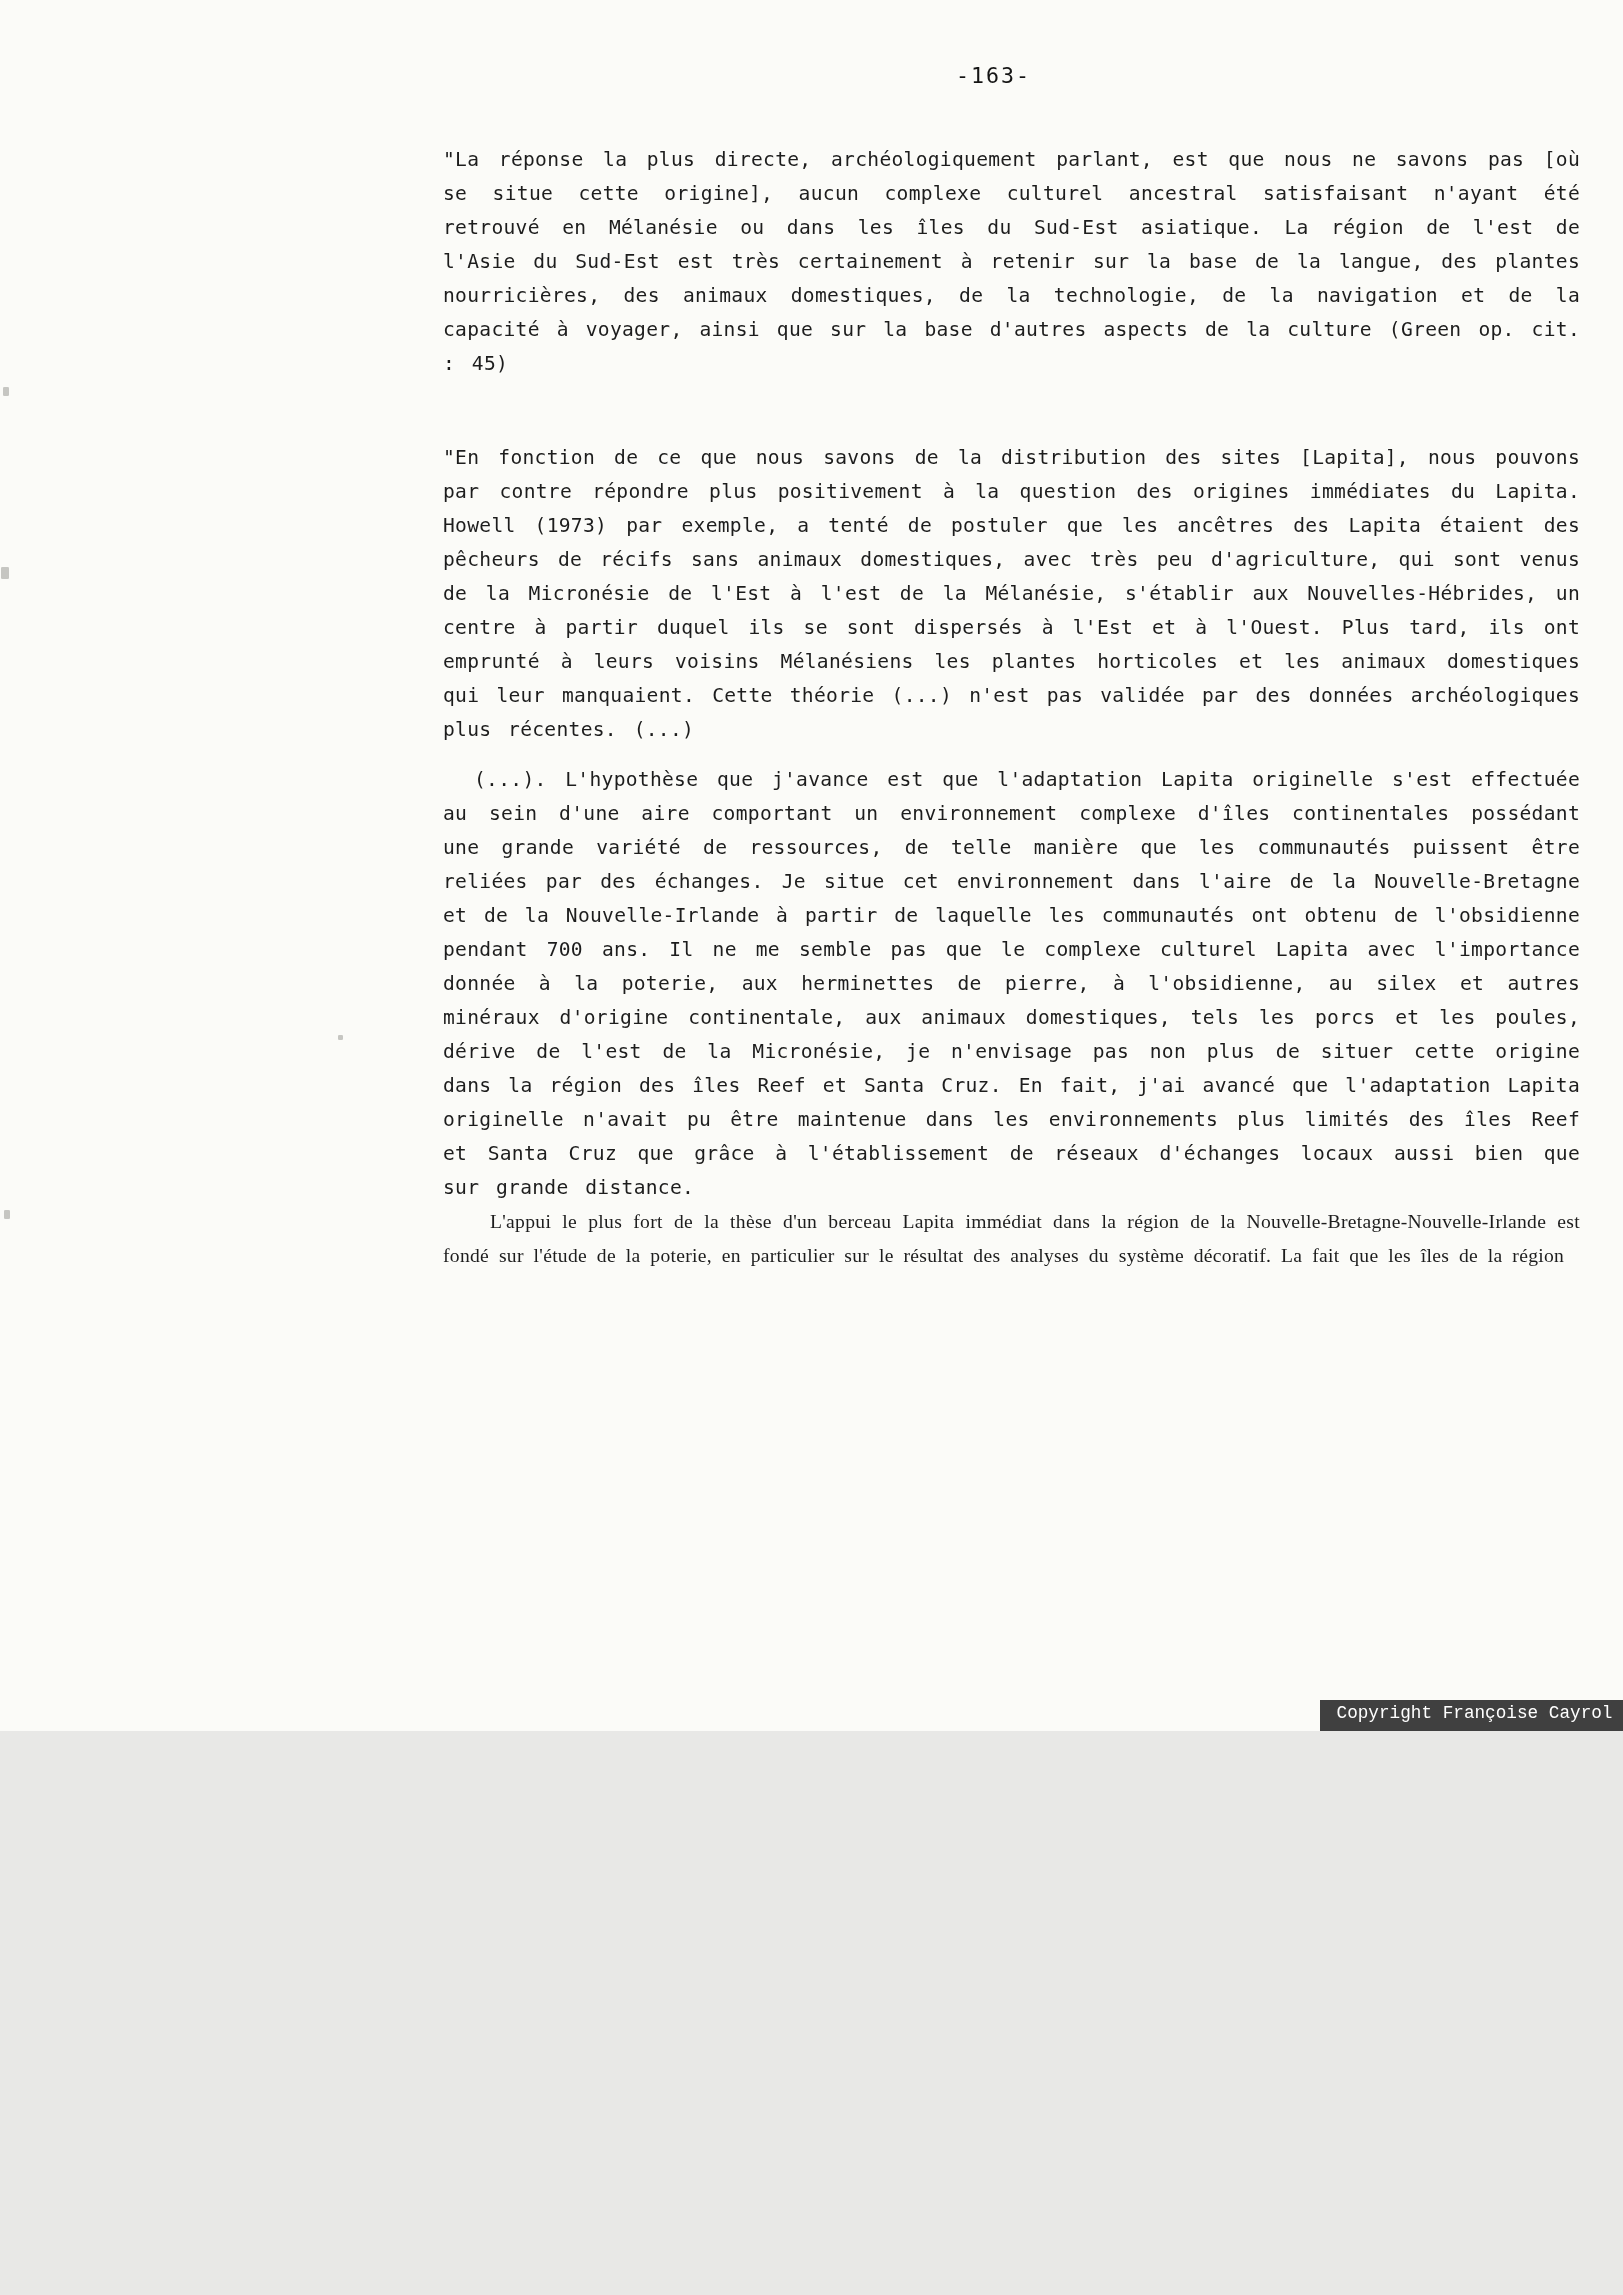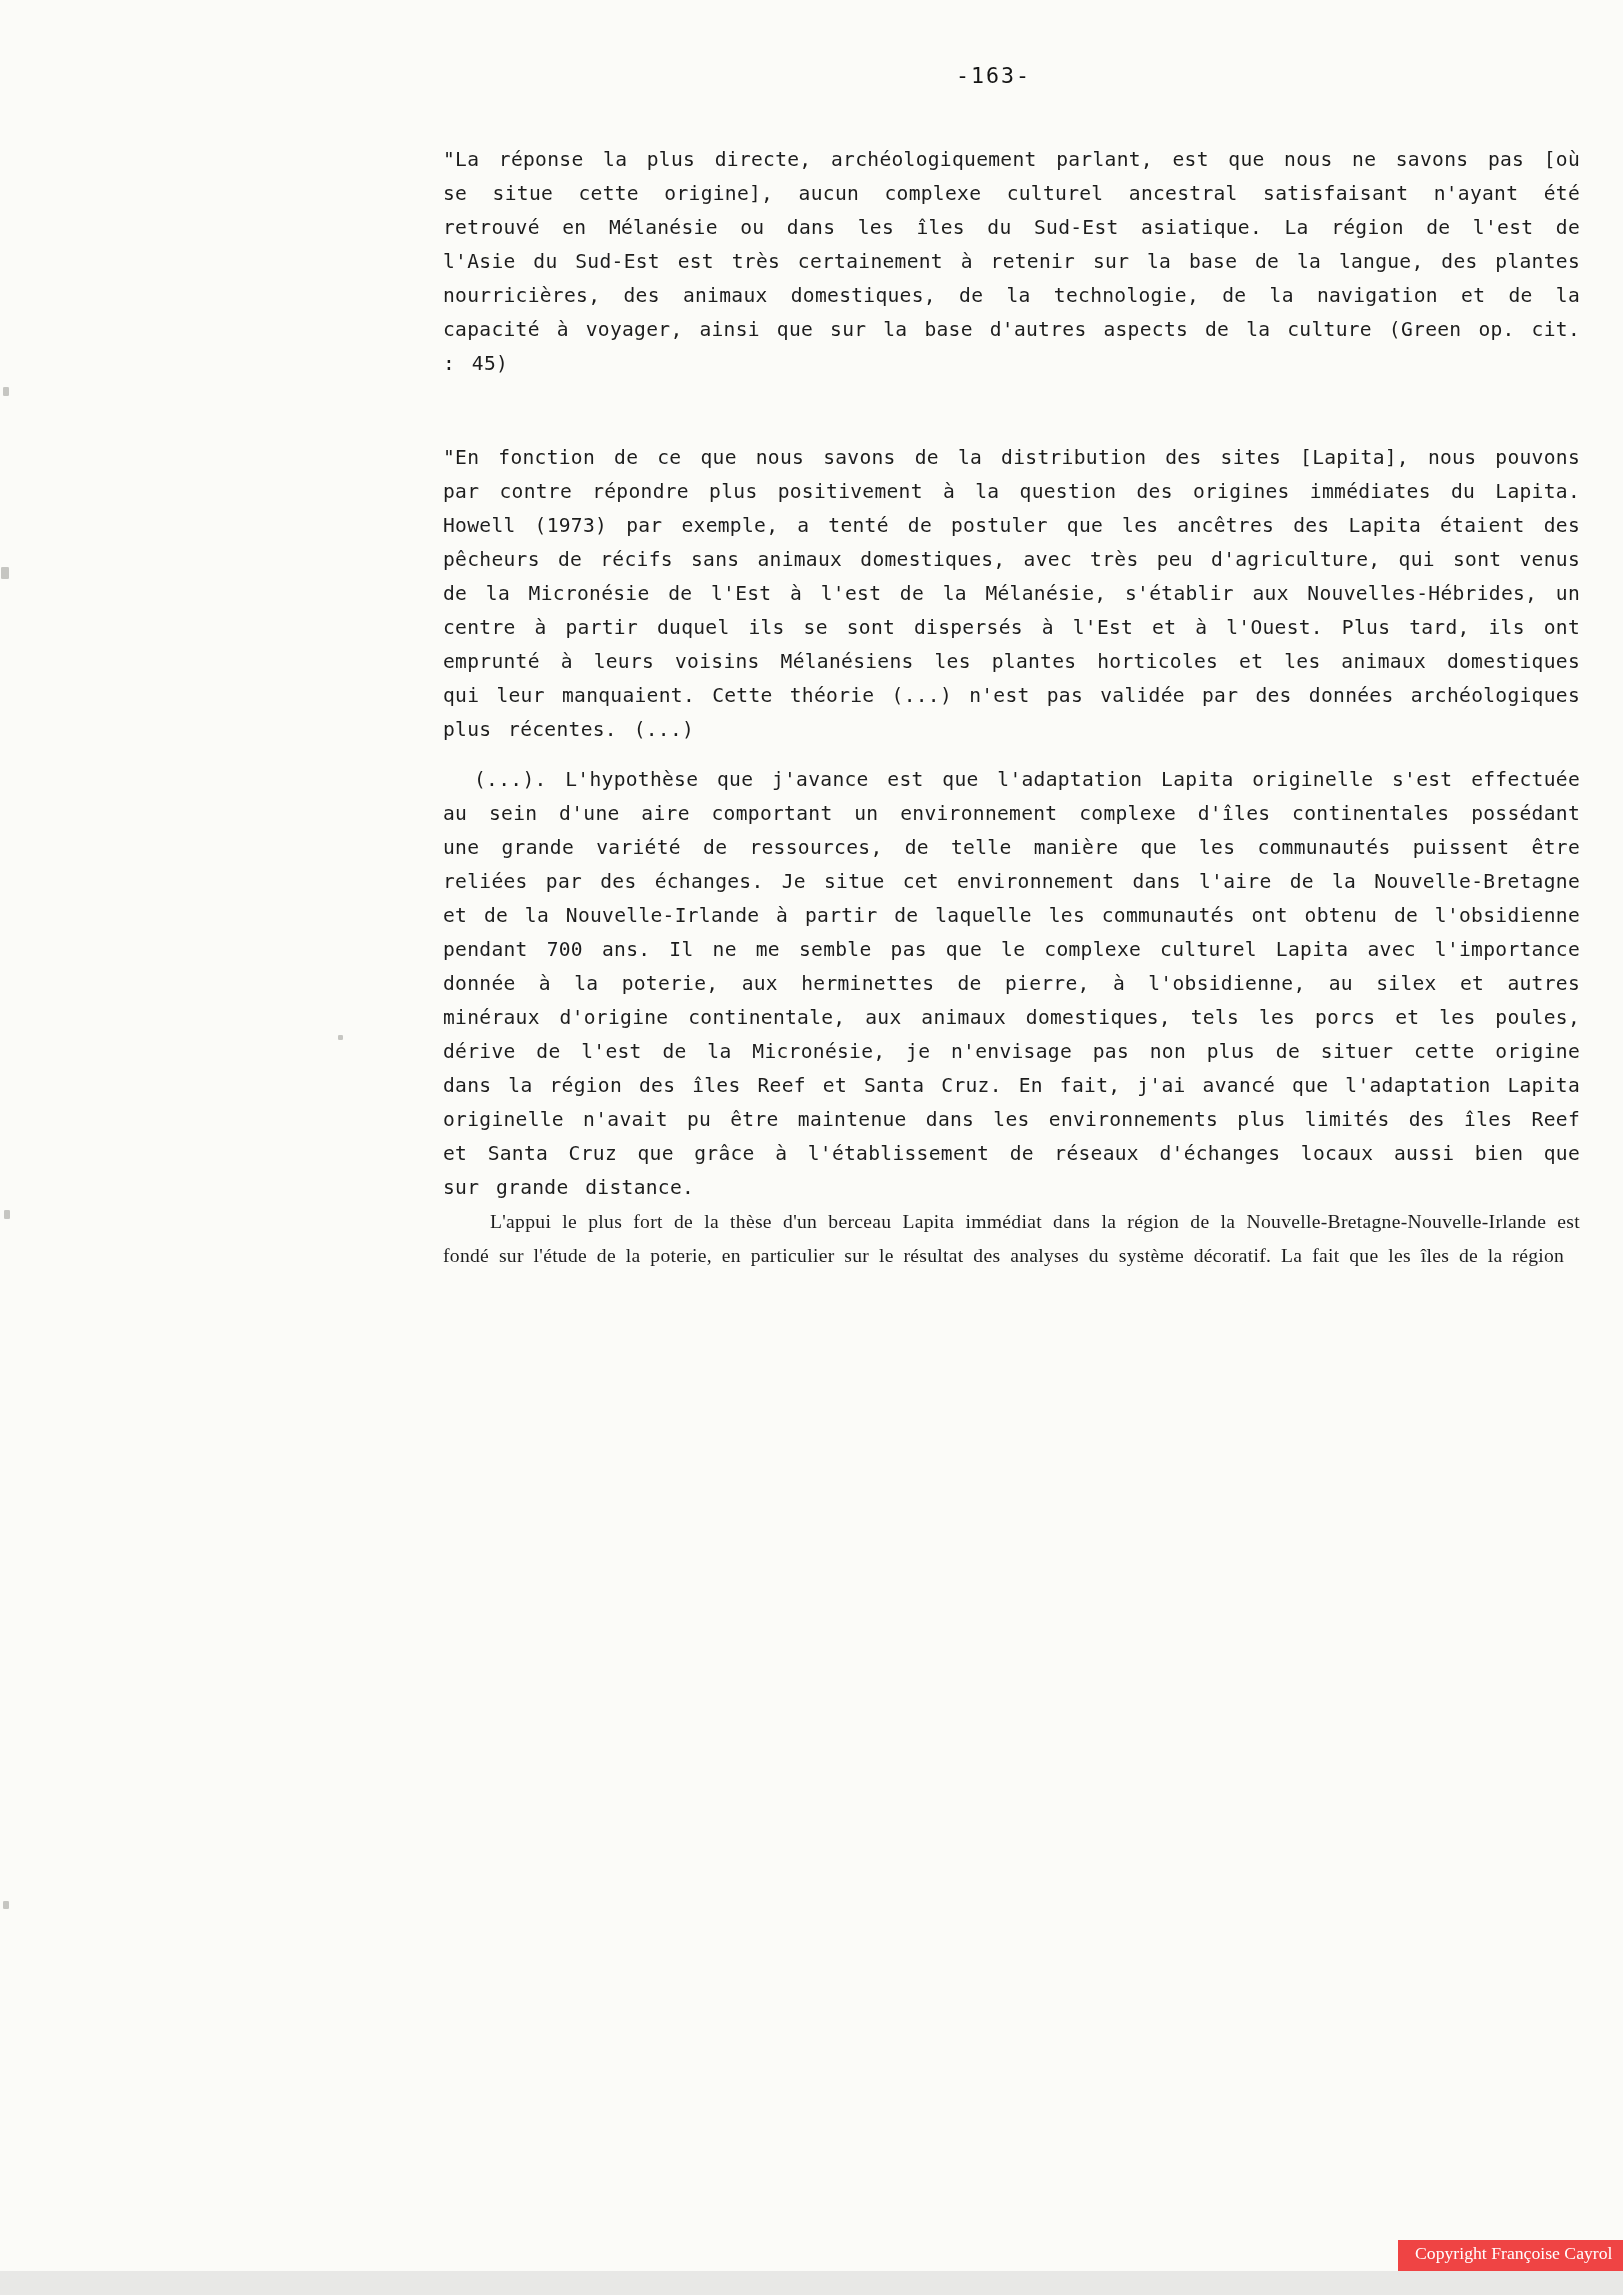--- a/index.html
+++ b/index.html
@@ -3,21 +3,21 @@
 <meta charset="utf-8">
 <style>
   html, body {
     margin: 0;
     padding: 0;
     background: #e8e8e6;
   }
   .sheet {
     position: relative;
     width: 1623px;
-    height: 2271px;
+    height: 1731px;
     background: #fbfbf8;
     overflow: hidden;
     font-family: "DejaVu Sans Mono", "Liberation Mono", monospace;
     color: #1b1b1b;
   }
   
   .artifact {
     position: absolute;
     background: #9a9a96;
     opacity: 0.55;
@@ -68,23 +68,23 @@
     font-family: Liberation Serif, serif;
   }
   .quote-para.indented-small {
     text-indent: 31px;
     margin-top: 16px;
   }
   .copyright-bar {
     position: absolute;
     right: 0;
     bottom: 0;
-    background: #ef4444;
+    background: #404040;
     color: #ffffff;
-    font-family: Liberation Serif, serif;
+    font-family: Liberation Mono, monospace;
     font-size: 17.7px;
     line-height: 17.7px;
     padding: 5.9px 10.5px 7.9px 17px;
   }
 </style>
 </head>
 <body>
 
 <div class="sheet">
 

